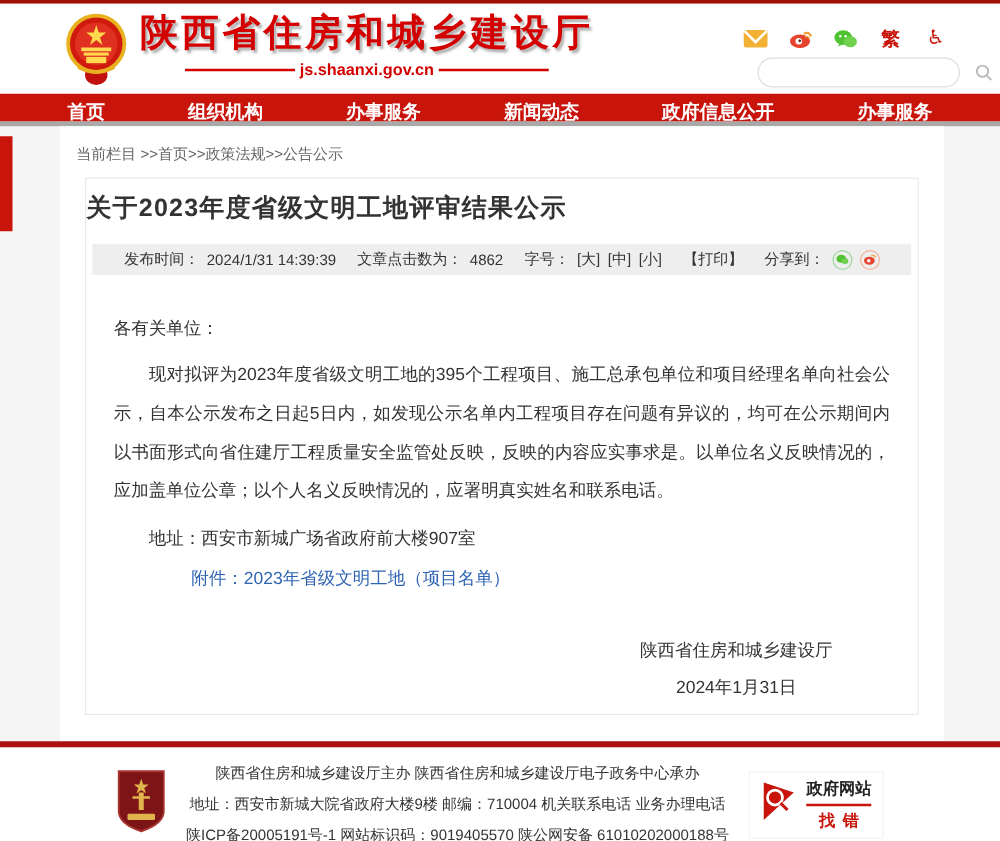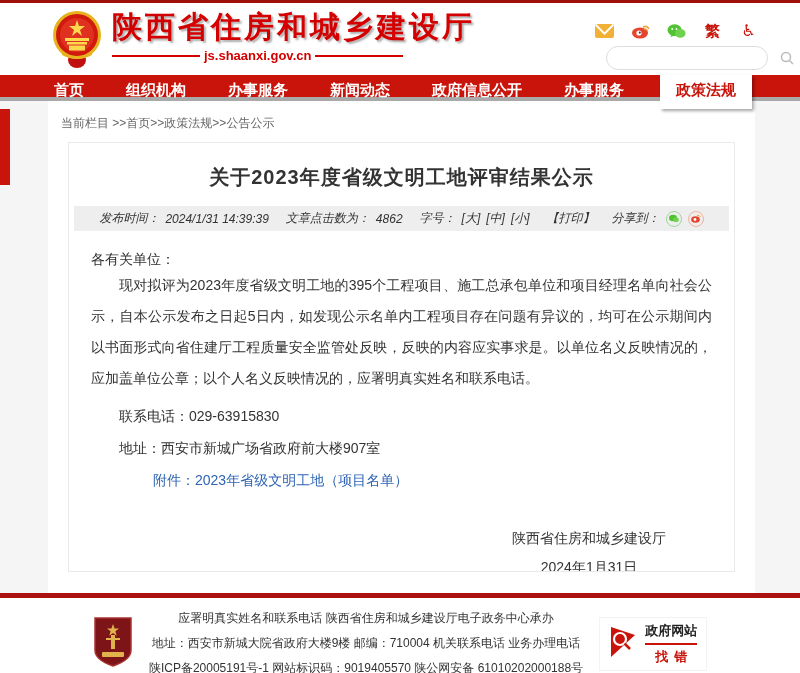--- a/index.html
+++ b/index.html
@@ -10,21 +10,21 @@
   }
   .topbar { height:3px; background:#9e1008; }
   
   .header { height:72px; background:#fff; position:relative; }
   .brand { position:absolute; left:52px; top:5px; display:flex; align-items:flex-start; }
   .brand-text { margin-left:10px; }
   .site-name {
     font-size:30px; font-weight:bold; color:#d40000; letter-spacing:3px;
     text-shadow:2px 2px 2px rgba(110,110,110,.55); line-height:38px;
   }
-  .site-url { display:flex; align-items:center; gap:4px;
+  .site-url { display:flex; align-items:center; justify-content:center; gap:4px;
     color:#d40000; font-weight:bold; font-size:13px; margin-top:2px; }
   .url-dash { width:88px; height:2px; background:#d40000; }
   .quick-icons { position:absolute; right:42px; top:20px; display:flex; gap:17px; align-items:center; }
   .qicon { width:19px; height:16px; display:flex; align-items:center; justify-content:center; cursor:pointer; }
   .mail-shape { width:19px; height:14px; background:#f2b134; border-radius:2px; position:relative; overflow:hidden; }
   .mail-shape::before { content:""; position:absolute; left:2px; top:-7px; width:11px; height:11px;
     background:#f2b134; border:2px solid #fff; transform:rotate(45deg); }
   .trad-char { color:#c8140a; font-weight:bold; font-size:15px; }
   .access-char { color:#c8140a; font-size:16px; line-height:16px; }
   .searchbox { position:absolute; right:32px; top:43px; width:162px; height:24px;
@@ -38,33 +38,33 @@
   .nav-item { color:#fff; font-size:15px; font-weight:bold; line-height:30px; height:30px;
     padding:0 6px; cursor:pointer; white-space:nowrap; }
   .nav-item.active { background:#fff; color:#c8140a; height:34px; padding:0 16px;
     position:relative; z-index:4; box-shadow:2px 2px 3px rgba(0,0,0,.35); }
   .nav-shadow { height:4px; background:#a9a9a9; }
   .left-strip { position:absolute; left:0; top:109px; width:10px; height:76px; background:#c8140a; }
   
   .main-wrap { margin:0 45px 0 48px; background:#fff; height:492px; padding-top:6px; }
   .breadcrumb { font-size:12px; color:#666; padding:8px 0 0 13px; }
   .article-box { margin:10px 20px 0; border:1px solid #e9e9e9; height:430px; overflow:hidden; background:#fff; }
-  .article-title { text-align:center; font-size:20px; color:#333; font-weight:600; margin-top:21px; letter-spacing:1px; }
+  .article-title { text-align:left; font-size:20px; color:#333; font-weight:600; margin-top:10px; letter-spacing:1px; }
   .meta { margin:15px 5px 0; background:#eee; height:25px; display:flex; justify-content:center;
     align-items:center; font-size:12px; color:#333; }
-  .meta span { margin:0 3px;font-style:italic; }
+  .meta span { margin:0 3px; }
   .meta .gap { margin-left:14px; }
   .meta .clickable { cursor:pointer; }
   .share-circle { width:16px; height:16px; border-radius:50%; display:inline-flex; align-items:center;
     justify-content:center; margin-left:4px; cursor:pointer; }
   .share-wechat { border:1px solid #9fd69f; }
   .share-weibo { border:1px solid #f2b3a0; }
   .article-body { padding:0 22px; font-size:14px; color:#333; }
-  .salutation { margin-top:20px; }
-  .para { text-indent:2em; line-height:31px; margin-top:1px; text-align:justify; }
+  .salutation { margin-top:34px; }
+  .para { text-indent:2em; line-height:31px; margin-top:12px; text-align:justify; }
   .info-line { margin-top:14px; padding-left:2em; }
   .attach-link { color:#2e64b2; text-decoration:none; cursor:pointer; }
   .attach-label { color:#2e64b2;padding-left:34px; }
   .sign-block { float:right; margin-right:46px; margin-top:34px; text-align:center; line-height:29px; font-size:14px; }
   
   .divider { height:5px; background:#ab1110; }
   .footer { background:#fff; height:91px; display:flex; align-items:center; justify-content:center; gap:16px; }
   .footer-text { font-size:12px; color:#333; text-align:center; line-height:25px; }
   .error-badge { width:108px; height:54px; background:#fff; border:1px solid #f3f3f3;
     display:flex; align-items:center; justify-content:center; gap:6px; cursor:pointer; }
@@ -139,21 +139,20 @@
   </div>
 </div>
 
 <div class="nav">
   <span class="nav-item">首页</span>
   <span class="nav-item">组织机构</span>
   <span class="nav-item">办事服务</span>
   <span class="nav-item">新闻动态</span>
   <span class="nav-item">政府信息公开</span>
   <span class="nav-item">办事服务</span>
-  <span class="nav-item active">政策法规</span>
 </div>
 <div class="nav-shadow"></div>
 <div class="left-strip"></div>
 
 <div class="main-wrap">
   <div class="breadcrumb">当前栏目 &gt;&gt;首页&gt;&gt;政策法规&gt;&gt;公告公示</div>
 
   <div class="article-box">
     <div class="article-title">关于2023年度省级文明工地评审结果公示</div>
 
@@ -179,21 +178,20 @@
             <ellipse cx="4.5" cy="5.5" rx="4.3" ry="3.2" fill="#e6442e"></ellipse>
             <circle cx="4" cy="5.5" r="1.4" fill="#fff"></circle>
             <path d="M6 1.5 Q8.5 .8 9.5 3" stroke="#f0a03c" stroke-width="1" fill="none"></path>
           </svg>
       </span>
     </div>
 
     <div class="article-body">
       <div class="salutation">各有关单位：</div>
       <div class="para">现对拟评为2023年度省级文明工地的395个工程项目、施工总承包单位和项目经理名单向社会公示，自本公示发布之日起5日内，如发现公示名单内工程项目存在问题有异议的，均可在公示期间内以书面形式向省住建厅工程质量安全监管处反映，反映的内容应实事求是。以单位名义反映情况的，应加盖单位公章；以个人名义反映情况的，应署明真实姓名和联系电话。</div>
-      <div class="info-line">联系电话：029-63915830</div>
       <div class="info-line">地址：西安市新城广场省政府前大楼907室</div>
       <div class="info-line">
         <span class="attach-label">附件：</span><a class="attach-link">2023年省级文明工地（项目名单）</a>
       </div>
       <div class="sign-block">
         <div>陕西省住房和城乡建设厅</div>
         <div>2024年1月31日</div>
       </div>
     </div>
   </div>
@@ -205,21 +203,21 @@
   <span>
     <svg width="40" height="52" viewBox="0 0 40 52">
       <path d="M2 2 H38 V34 Q38 44 20 50 Q2 44 2 34 Z" fill="#7c1418" stroke="#a8332f" stroke-width="1.5"></path>
       <polygon points="20,8 21.6,12.5 26,12.5 22.4,15.3 23.8,19.8 20,17 16.2,19.8 17.6,15.3 14,12.5 18.4,12.5" fill="#e0b34c"></polygon>
       <rect x="18" y="19" width="4" height="14" fill="#e0b34c"></rect>
       <rect x="13" y="22" width="14" height="2" fill="#e0b34c"></rect>
       <rect x="9" y="36" width="22" height="5" rx="1" fill="#e0b34c"></rect>
     </svg>
   </span>
   <div class="footer-text">
-    <div>应署明真实姓名和联系电话  陕西省住房和城乡建设厅电子政务中心承办</div>
+    <div>陕西省住房和城乡建设厅主办  陕西省住房和城乡建设厅电子政务中心承办</div>
     <div>地址：西安市新城大院省政府大楼9楼  邮编：710004  机关联系电话  业务办理电话</div>
     <div>陕ICP备20005191号-1  网站标识码：9019405570  陕公网安备 61010202000188号</div>
   </div>
   <div class="error-badge">
     <span>
       <svg width="30" height="34" viewBox="0 0 30 34">
         <path d="M2 2 L26 10 L2 32 Z" fill="#c8140a"></path>
         <circle cx="11" cy="14" r="6" fill="none" stroke="#fff" stroke-width="2.2"></circle>
         <line x1="15.5" y1="18.5" x2="21" y2="24" stroke="#c8140a" stroke-width="2.5"></line>
       </svg>

